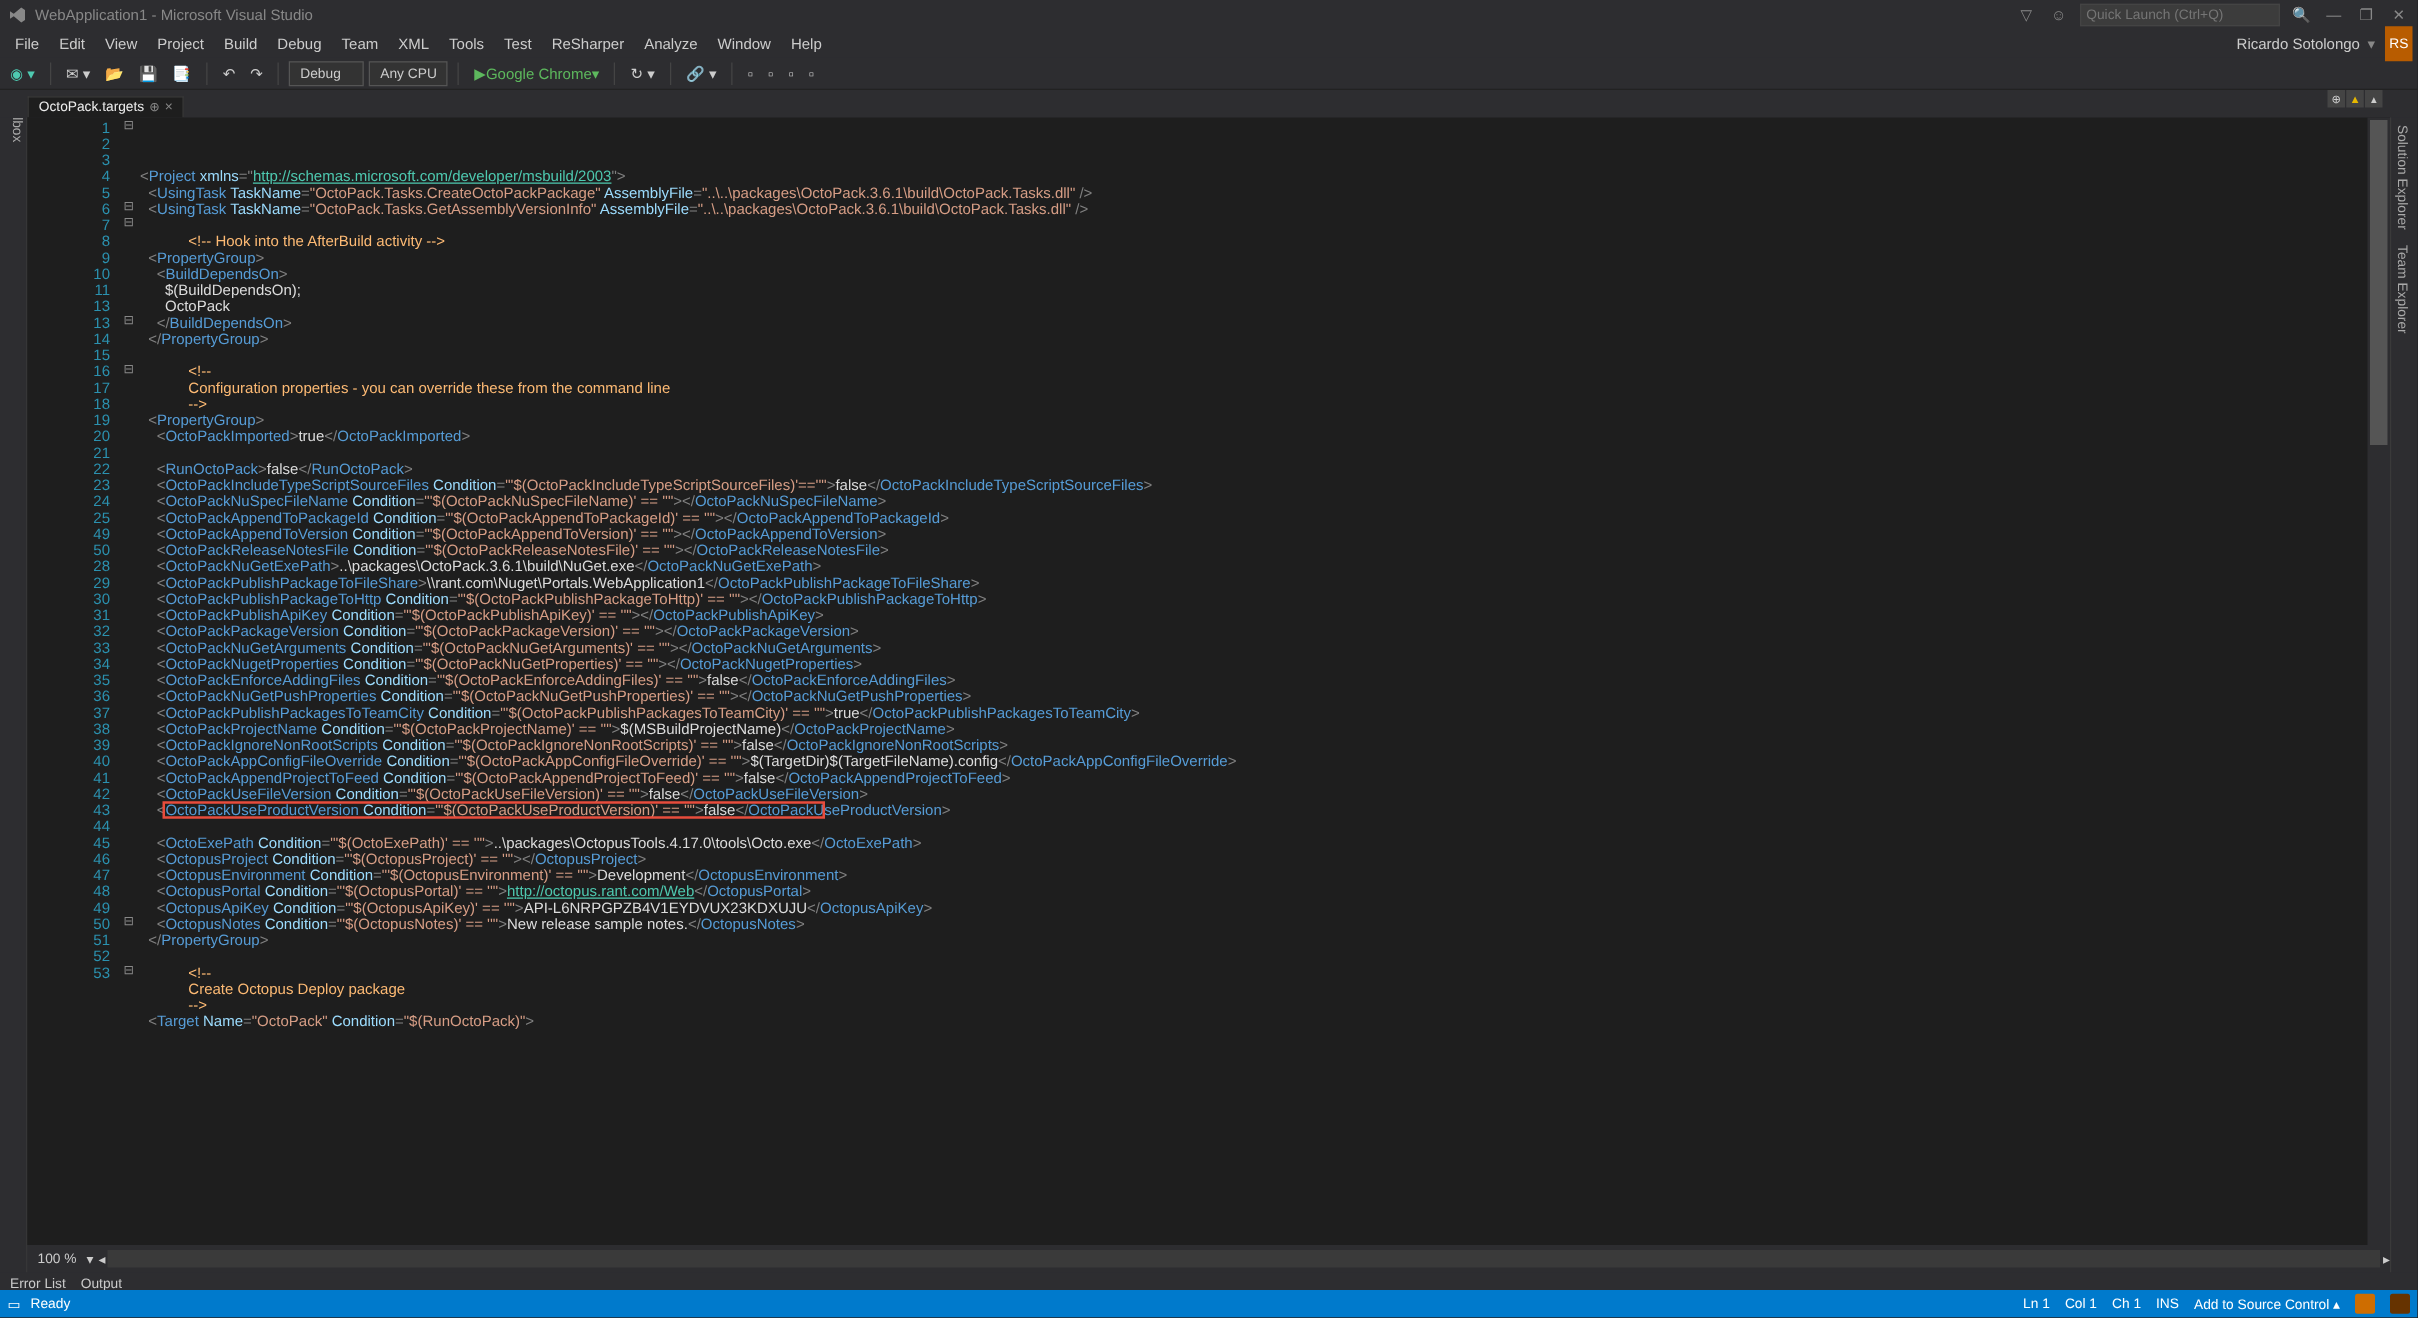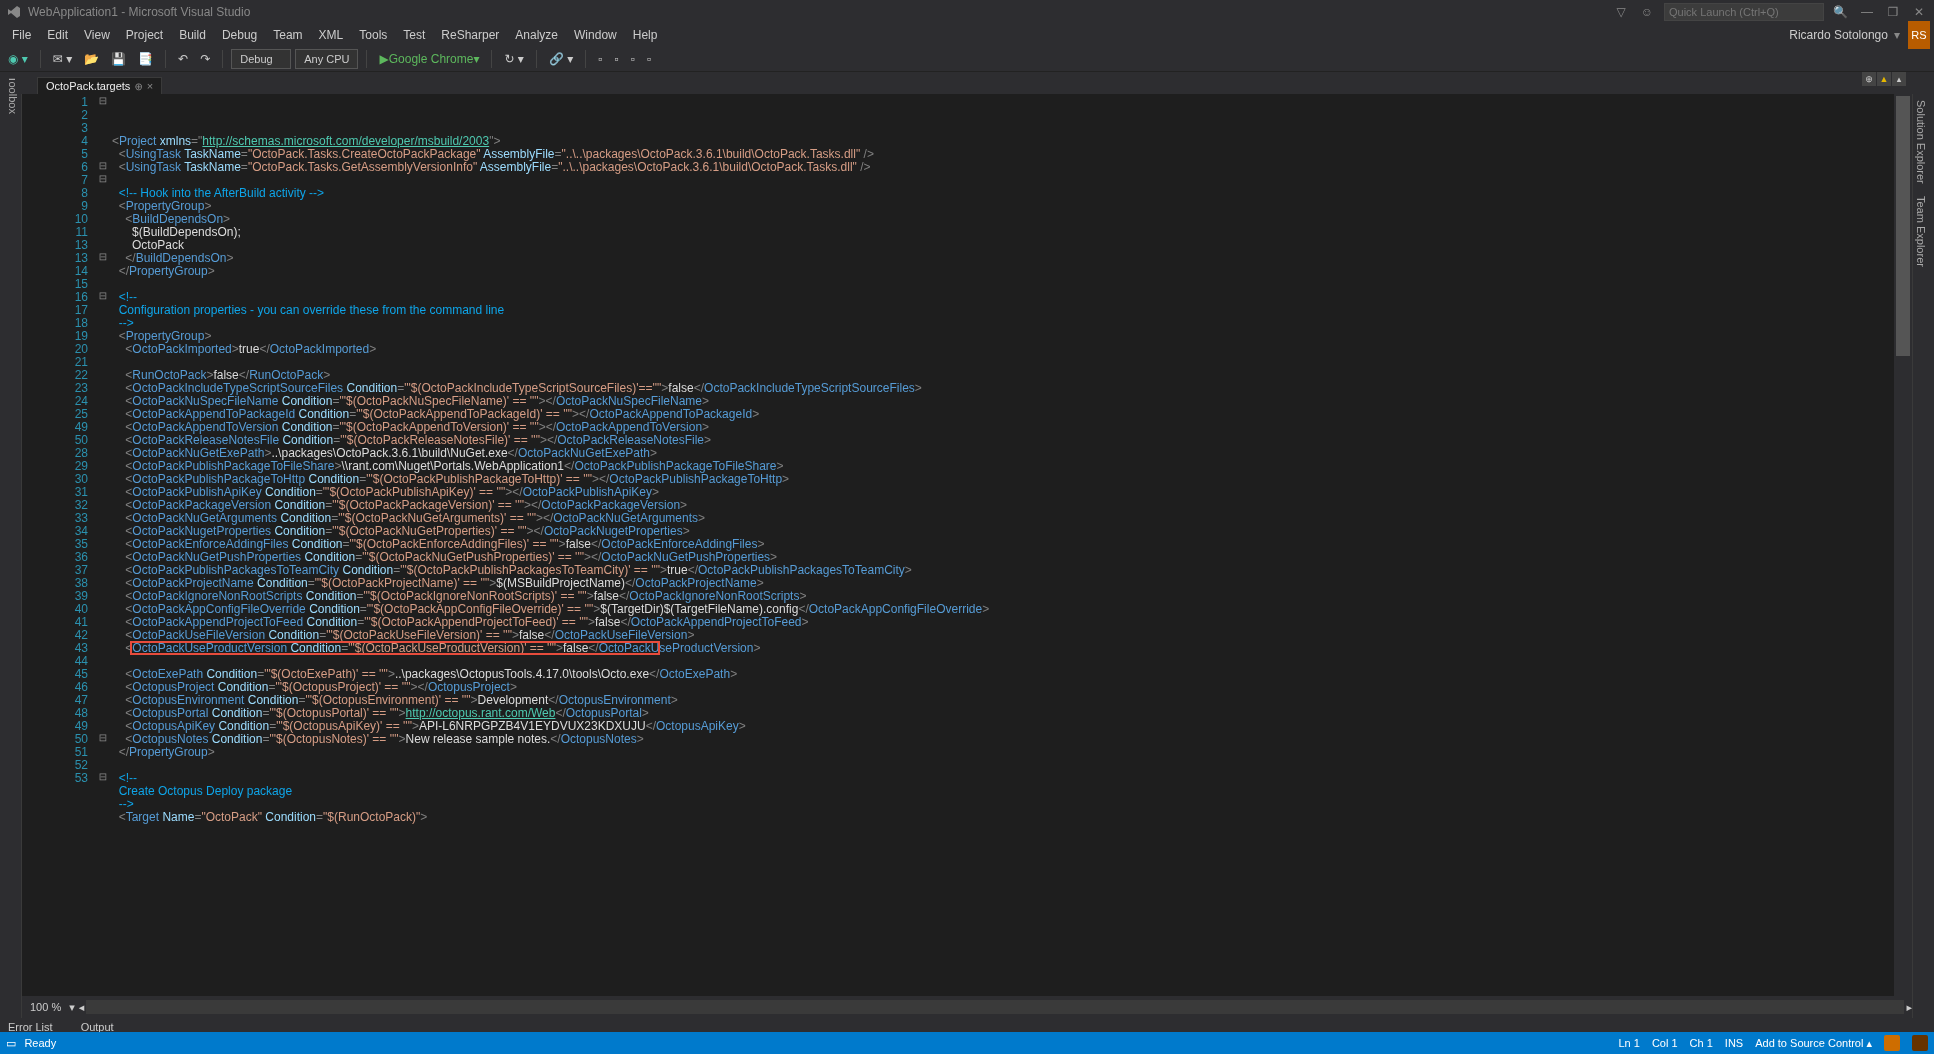--- a/index.html
+++ b/index.html
@@ -29,31 +29,31 @@
   .editor-wrap{position:absolute;top:22px;left:22px;right:22px;bottom:22px;background:#1e1e1e;display:flex;}
   .line-nums{width:72px;text-align:right;color:#2b91af;font-family:Consolas,monospace;font-size:12px;line-height:13px;padding:2px 6px 2px 2px;background:#1e1e1e;user-select:none;}
   .gutter2{width:18px;background:#1e1e1e;font-family:Consolas,monospace;font-size:10px;line-height:13px;color:#888;}
   .gutter2 .gline{height:13px;text-align:center;}
   .code{flex:1;font-family:Consolas,monospace;font-size:12px;line-height:13px;color:#ddd;white-space:pre;padding:2px 0;overflow:hidden;position:relative;}
   .code .cl{height:13px;}
   .c-attr{color:#9cdcfe;}
   .c-str{color:#d69d85;}
   .c-link{color:#4ec9b0;text-decoration:underline;}
   .c-txt{color:#dcdcdc;}
-  .c-cmt{color:#0ea5e9;}
+  .c-cmt{color:#fdba74;margin-left:32px;}
   .c-punc{color:#808080;}
   .c-elem{color:#569cd6;}
   .hl-box{position:absolute;border:2px solid #e74c3c;height:14px;pointer-events:none;}
   .scroll-v{width:18px;background:#2d2d30;position:absolute;right:22px;top:22px;bottom:22px;}
   .scroll-v .thumb{width:14px;margin:2px auto;background:#555;height:260px;}
   .right-rail{position:absolute;right:0;top:22px;bottom:0;width:22px;background:#2d2d30;border-left:1px solid #3a3a3a;}
   .right-rail .vtab{writing-mode:vertical-rl;text-orientation:mixed;color:#aaa;font-size:11px;padding:6px 2px;}
   .zoom-row{position:absolute;left:22px;right:22px;bottom:0;height:22px;background:#2d2d30;display:flex;align-items:center;color:#ccc;font-size:11px;}
   .zoom-row .zl{padding:0 8px;}
-  .output-tabs{position:absolute;left:0;right:0;bottom:18px;height:18px;background:#2d2d30;color:#ccc;font-size:11px;display:flex;align-items:center;padding-left:8px;gap:28px;}
+  .output-tabs{position:absolute;left:0;right:0;bottom:18px;height:18px;background:#2d2d30;color:#ccc;font-size:11px;display:flex;align-items:center;padding-left:8px;gap:12px;}
   .status-bar{position:absolute;left:0;right:0;bottom:0;height:22px;background:#007acc;color:#fff;display:flex;align-items:center;font-size:11px;padding:0 6px;}
   .status-bar .si{margin-right:18px;}
   .status-bar .push{margin-left:auto;display:flex;align-items:center;gap:12px;}
   .status-bar .badge{width:16px;height:16px;border-radius:2px;background:#ce6d00;}
   .status-bar .badge.dark{background:#663300;}
   .tiny-icons{position:absolute;right:28px;top:0;display:flex;gap:1px;}
   .tiny-icons .ic{width:14px;height:14px;background:#444;color:#ccc;font-size:9px;display:flex;align-items:center;justify-content:center;}
 </style>
 </head>
 <body>
@@ -120,21 +120,21 @@
   <span class="tb">🔗 ▾</span>
   <span class="sep"></span>
   <span class="tb">▫</span>
   <span class="tb">▫</span>
   <span class="tb">▫</span>
   <span class="tb">▫</span>
 </div>
 
 <div class="workspace">
 
-  <div class="tab-strip" style="position:absolute;top:0;left:15px;right:0;">
+  <div class="tab-strip" style="position:absolute;top:0;left:0;right:0;">
     <div class="tab">
       <span>OctoPack.targets</span>
       <span class="pin">⊕</span>
       <span class="close">×</span>
     </div>
     <div class="tiny-icons">
       <span class="ic">⊕</span>
       <span class="ic" style="color:#e6b800;">▲</span>
       <span class="ic">▴</span>
     </div>

